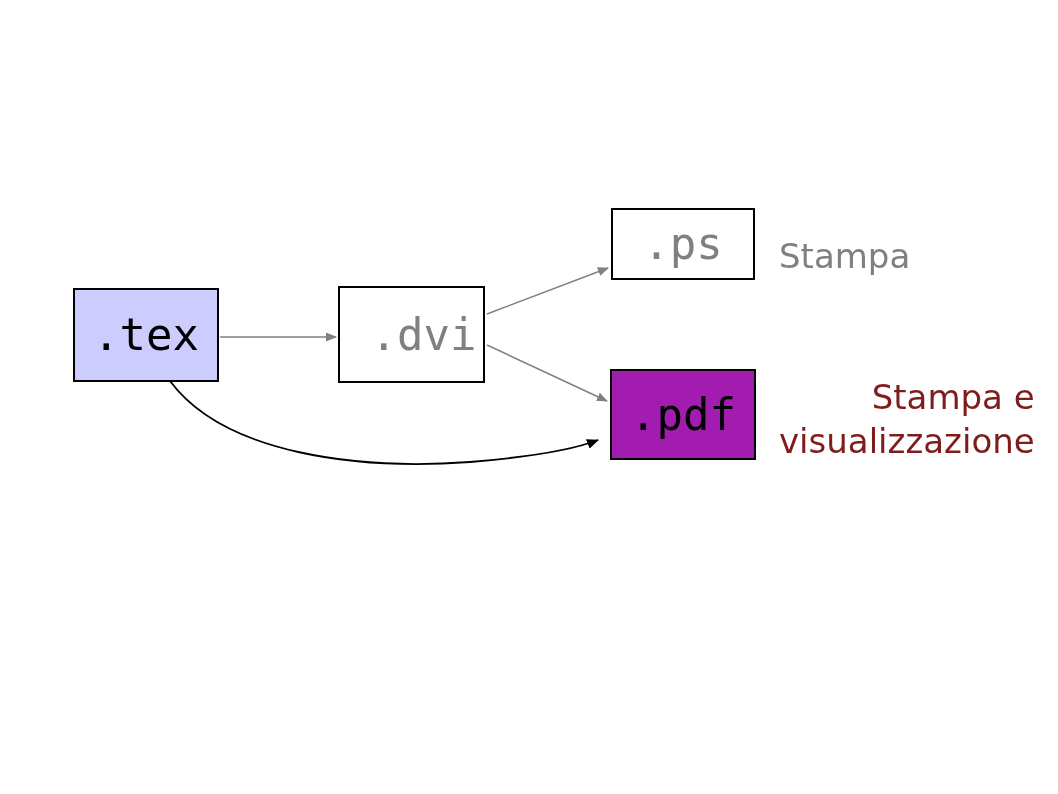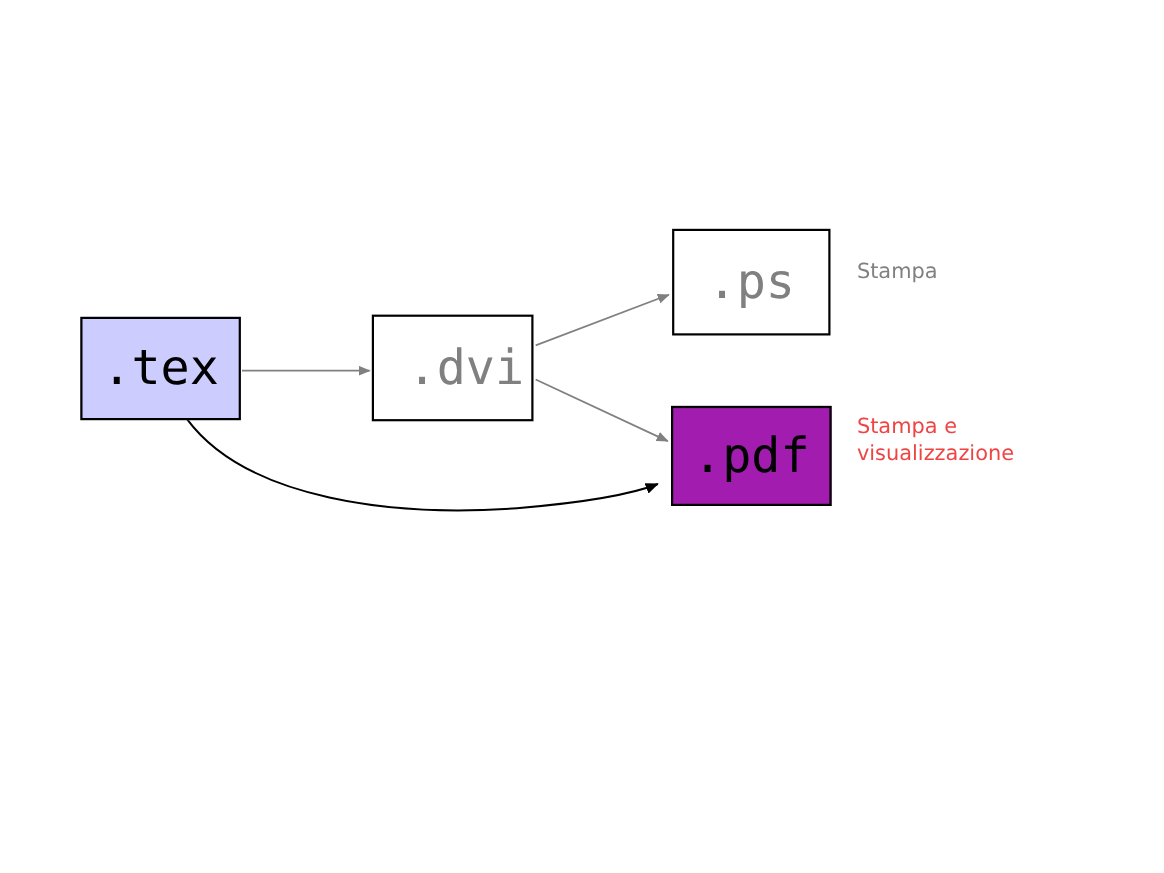--- a/index.html
+++ b/index.html
@@ -44,46 +44,47 @@
     background: #ccccff;
     color: #000000;
   }
   .node-dvi {
     left: 338px; top: 286px;  width: 147px; height: 97px;
     background: #ffffff;
     color: #808080;
     padding-left: 24px;
   }
   .node-ps {
-    left: 611px; top: 208px;  width: 144px; height: 97px;
+    left: 611px; top: 208px;  width: 144px; height: 72px;
     background: #ffffff;
     color: #808080;
   }
   .node-pdf {
     left: 610px; top: 369px;  width: 146px; height: 91px;
     background: #a21caf;
     color: #000000;
   }
   .side-label {
     position: absolute;
     font-family: "DejaVu Sans", sans-serif;
-    font-size: 19px;
+    font-size: 34px;
     line-height: 1.28;
     white-space: pre-line;
     z-index: 2;
   }
   .label-stampa {
     left: 779px;
     top: 235px;
     color: #808080;
   }
   .label-stampa-vis {
     left: 779px;
     top: 376px;
-    color: #ef4444;
+    color: #7f1d1d;
+    text-align: right;
   }
 </style>
 </head>
 <body>
 
 <div id="canvas">
 
   <svg id="edges" viewBox="0 0 1058 794" xmlns="http://www.w3.org/2000/svg">
     <defs>
       <marker id="arrow-gray" markerWidth="11" markerHeight="9" refX="10" refY="4.5" orient="auto" markerUnits="userSpaceOnUse">

